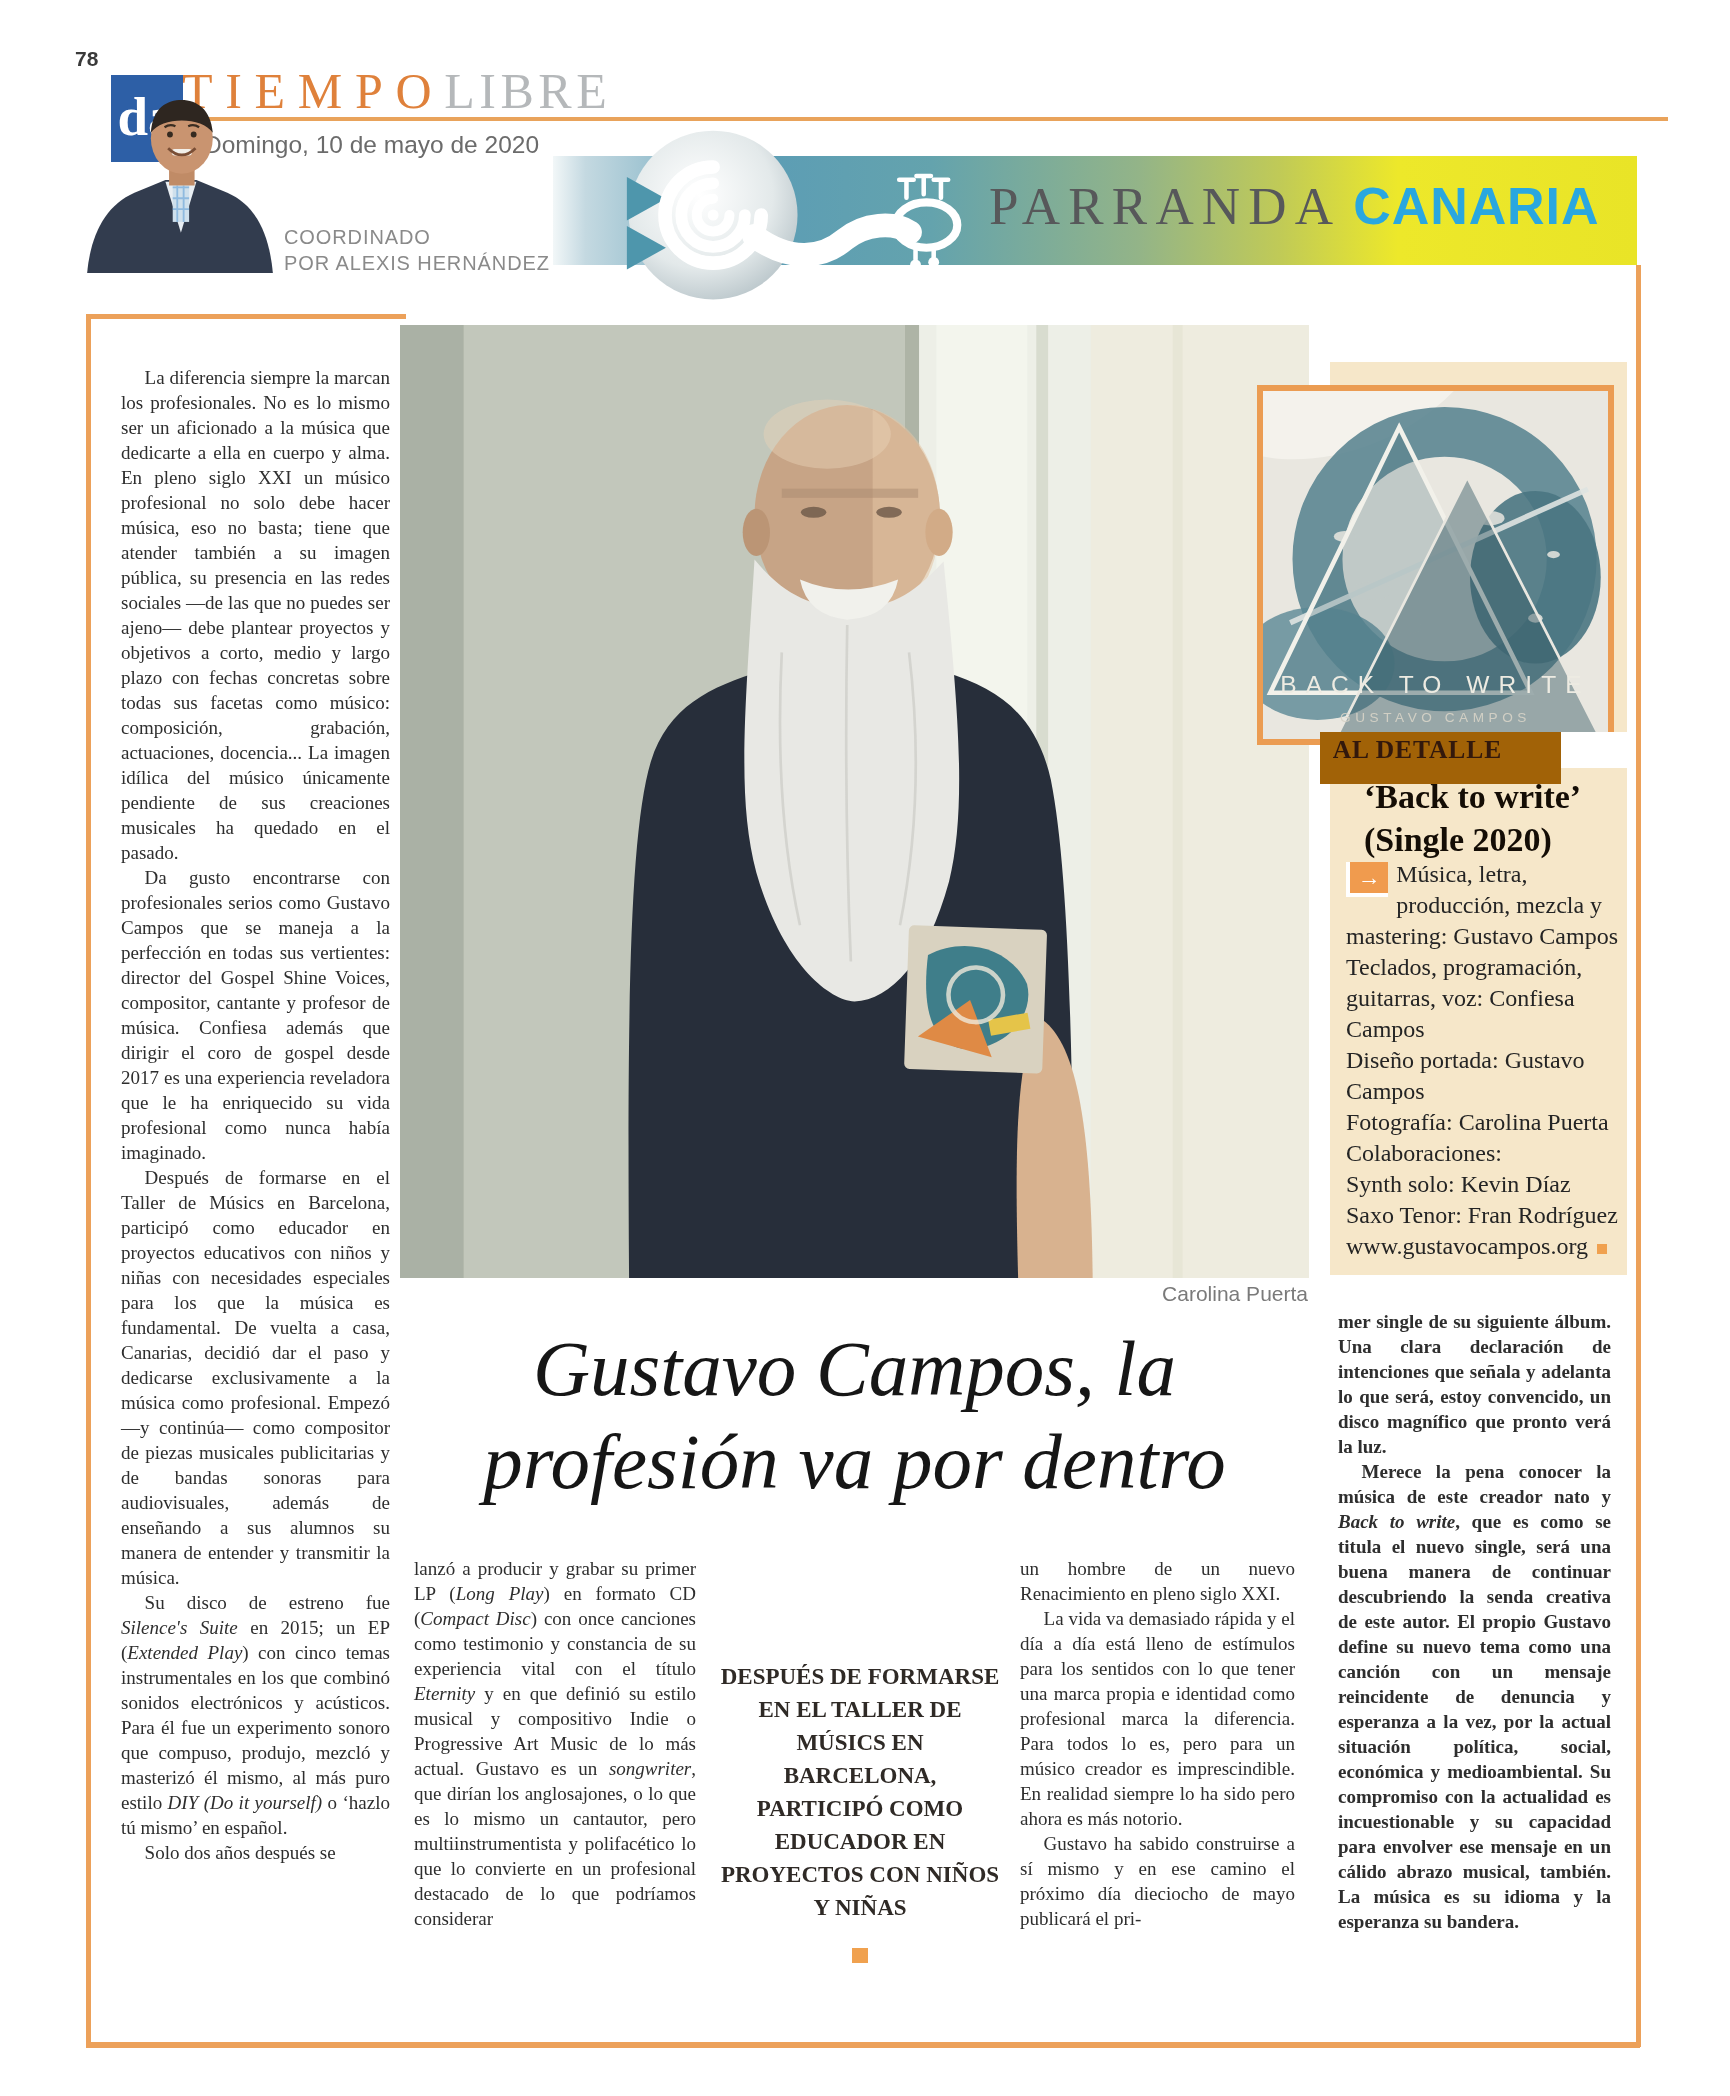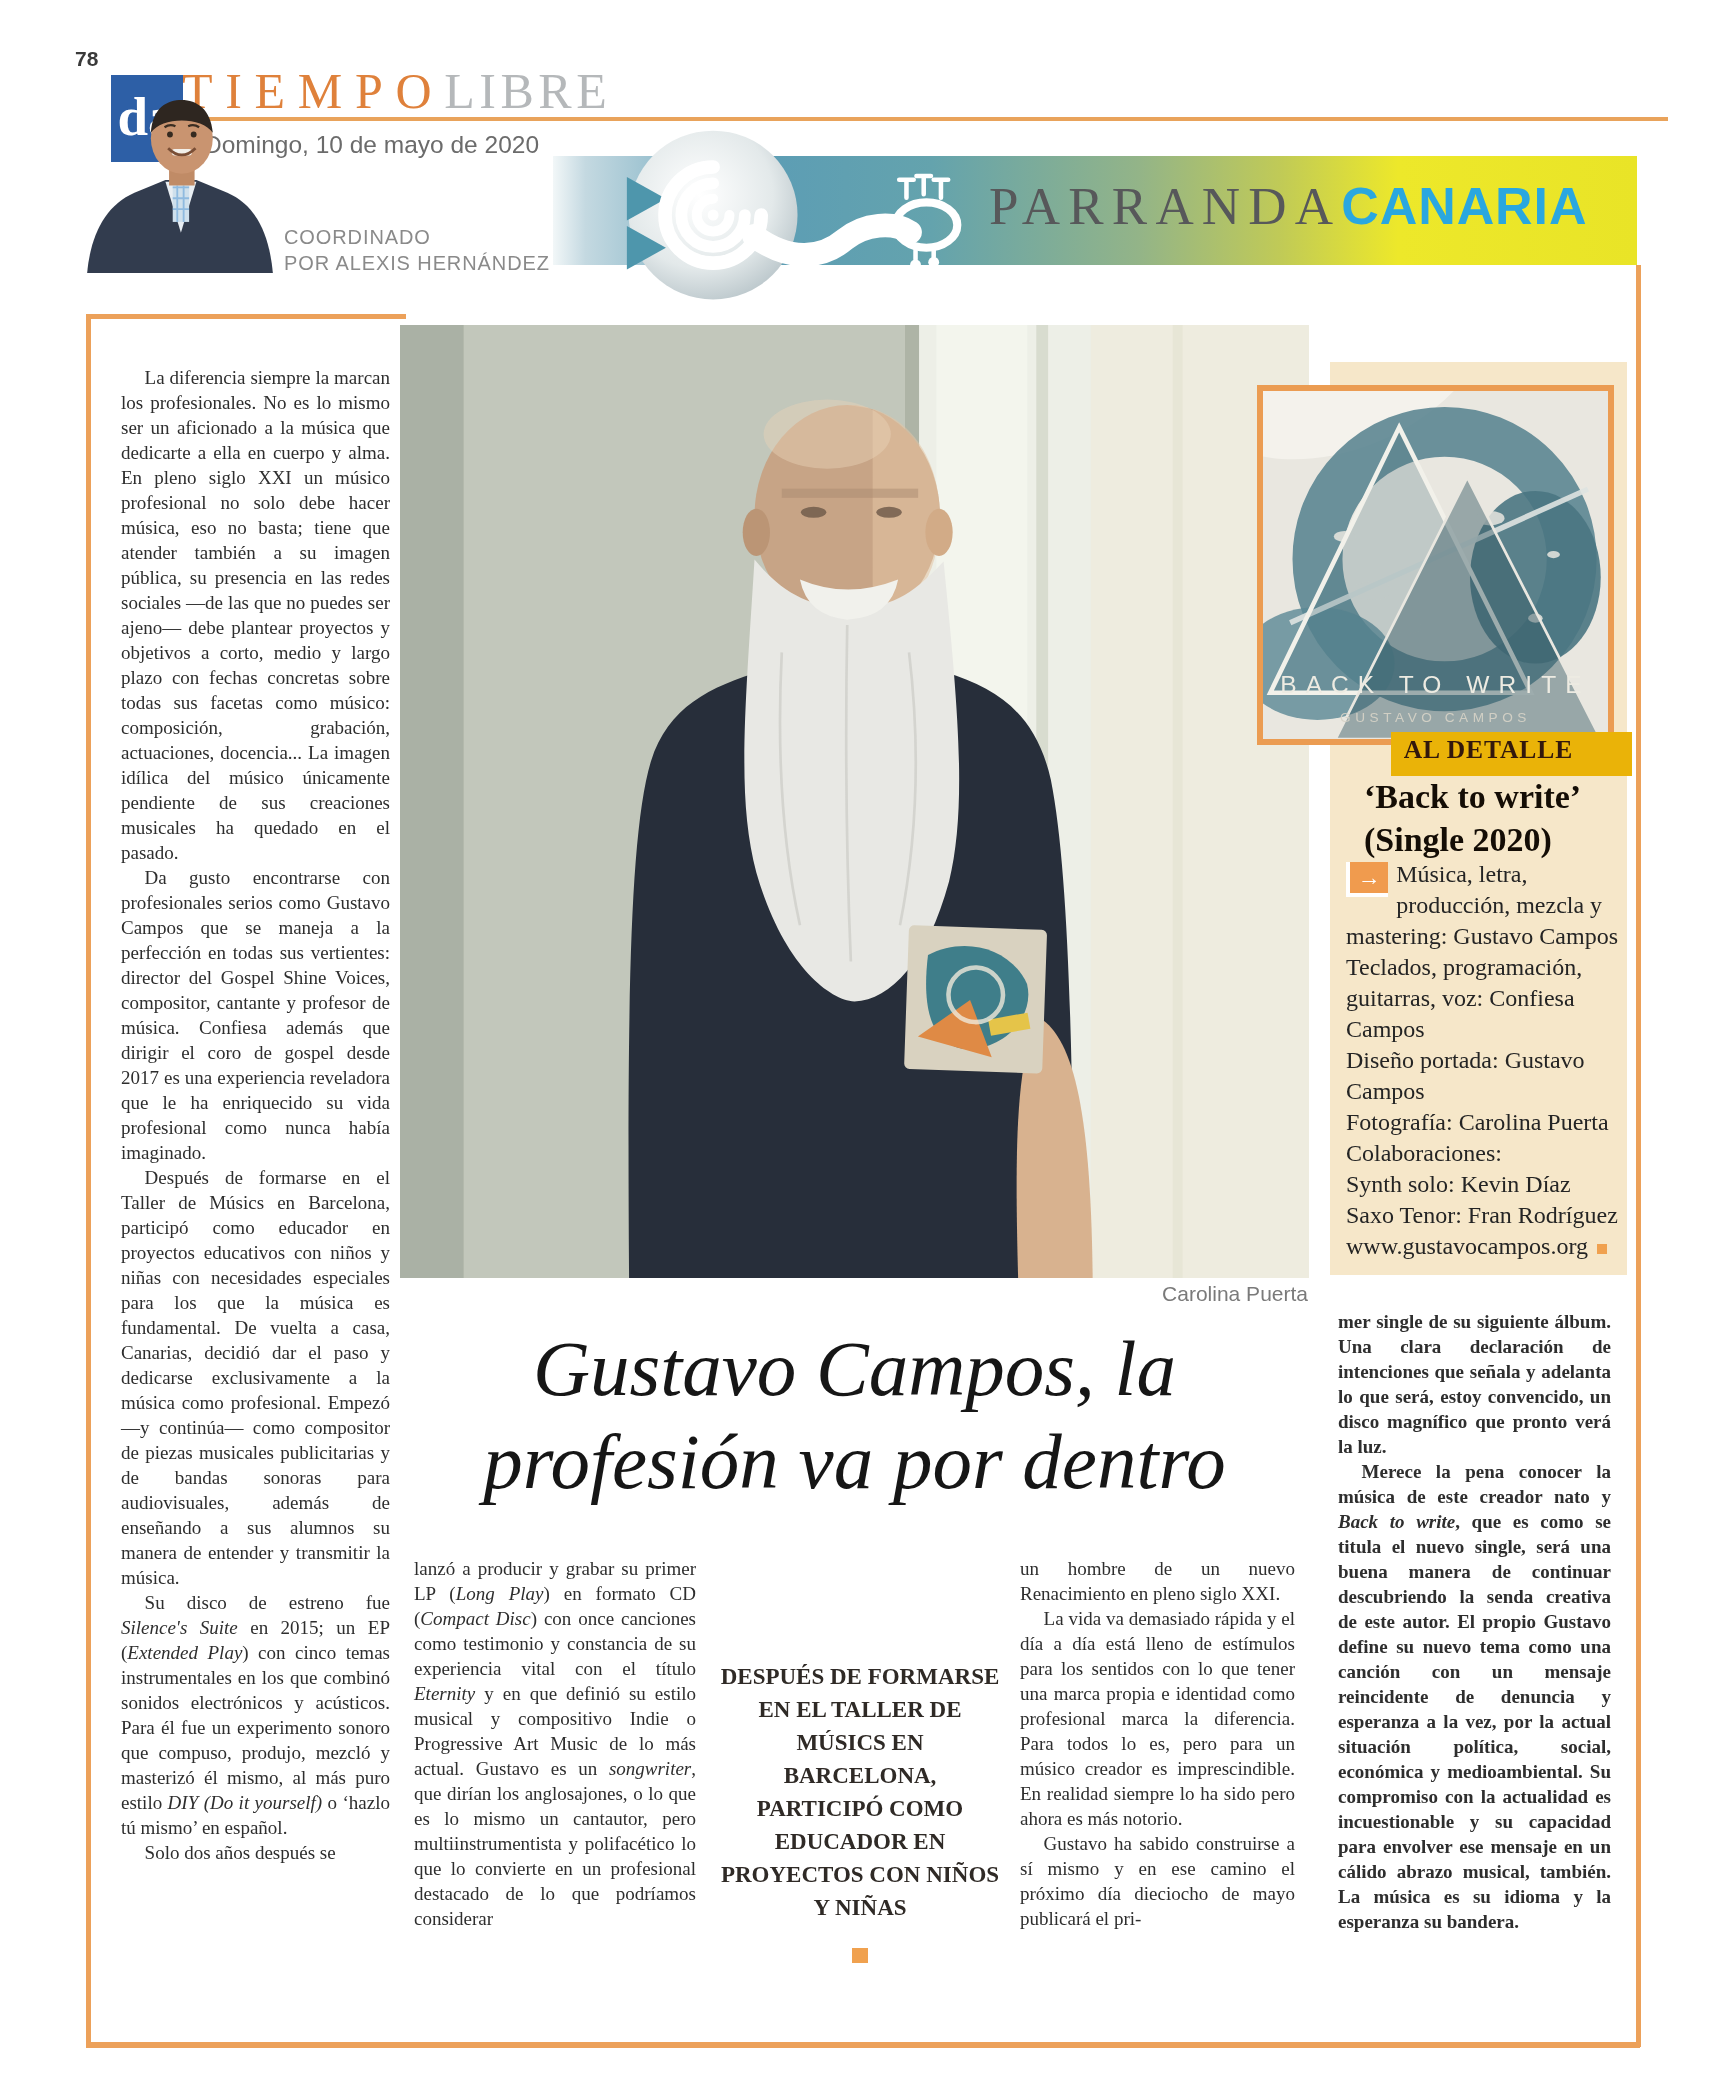--- a/index.html
+++ b/index.html
@@ -16,21 +16,21 @@
   .head-rule{left:179px;top:117px;width:1489px;height:3.6px;background:#e9a35b;}
   .date{left:204px;top:131px;font:24.5px "Liberation Sans",sans-serif;color:#6b6b6b;z-index:0;}
   .coord-photo{left:78px;top:98px;width:204px;height:175px;z-index:2;}
   .coord-text{left:284px;top:224px;font:20px/26px "Liberation Sans",sans-serif;color:#8a8a8a;letter-spacing:0.9px;z-index:2;}
   
   .banner{left:553px;top:156px;width:1084px;height:109px;
     background:linear-gradient(90deg,#f2f7f8 0%,#c4d9e1 3%,#5c9db5 19%,#64a3ad 35%,#93b488 54%,#c0ca57 67%,#ede82a 78%,#e9e427 100%);}
   .banner-art{left:545px;top:127px;width:427px;height:177px;z-index:3;}
   .banner-title{left:989px;top:176px;display:flex;align-items:baseline;z-index:3;white-space:nowrap;}
   .banner-title .b1{font:400 53px "Liberation Serif",serif;color:#57585a;letter-spacing:8.2px;}
-  .banner-title .b2{font:bold 52px "Liberation Sans",sans-serif;color:#2aa7df;letter-spacing:0.9px;}
+  .banner-title .b2{font:bold 52px "Liberation Sans",sans-serif;color:#2aa7df;letter-spacing:0.9px;margin-left:12px;}
   
   .frame{background:#eca15a;z-index:4;}
   .frame-top{left:86px;top:314px;width:320px;height:4.5px;}
   .frame-left{left:86px;top:314px;width:4.5px;height:1734px;}
   .frame-right{left:1636px;top:265px;width:4.5px;height:1782px;}
   .frame-bottom{left:86px;top:2042px;width:1554px;height:5.5px;}
   
   .bodycol{font-size:19px;line-height:25px;text-align:justify;color:#2e2e2e;}
   .bodycol p{margin:0;text-indent:23.6px;}
   .bodycol p.noindent{text-indent:0;}
@@ -47,21 +47,21 @@
   
   .pullquote{left:718px;top:1660px;width:284px;text-align:center;
              font-weight:bold;font-size:23px;line-height:33px;color:#2f2a26;}
   .sq{width:15.5px;height:15.5px;background:#f0a14f;margin:23.6px auto 0 auto;}
   
   .main-photo{left:400px;top:325px;width:909px;height:953px;z-index:6;}
   
   .cream-panel{left:1330px;top:362px;width:297px;height:913px;background:#f6e7c9;z-index:5;}
   .album-cover{left:1257px;top:385px;width:345px;height:348px;border:6.4px solid #eb9c52;z-index:7;}
   .detalle-white{left:1561px;top:732px;width:66px;height:36px;background:#ffffff;z-index:8;}
-  .detalle-bar{left:1391px;top:732px;width:241px;height:44px;background:#eab308;z-index:8;}
+  .detalle-bar{left:1320px;top:732px;width:241px;height:52px;background:#a16207;z-index:8;}
   .detalle-bar span{display:block;font:bold 25.5px/36px "Liberation Serif",serif;color:#32180c;
                     letter-spacing:0.9px;padding-left:12.7px;}
   .sb-title{left:1364px;top:775px;width:253px;font-weight:bold;font-size:34px;line-height:43px;
             color:#140d05;z-index:8;}
   .credits{left:1346px;top:859px;width:273px;font-size:24px;line-height:31px;color:#242424;z-index:8;}
   .arrow-icon{float:left;width:38px;height:31px;margin:2.7px 8.2px 1.8px 0;background:#f09b4e;
               border-left:4.5px solid #fff;border-bottom:4.5px solid #fff;
               display:flex;align-items:center;justify-content:center;
               color:#fff;font:bold 23px "Liberation Sans",sans-serif;}
   .endsq{display:inline-block;width:10px;height:10px;background:#f0a14f;margin-left:9px;}

